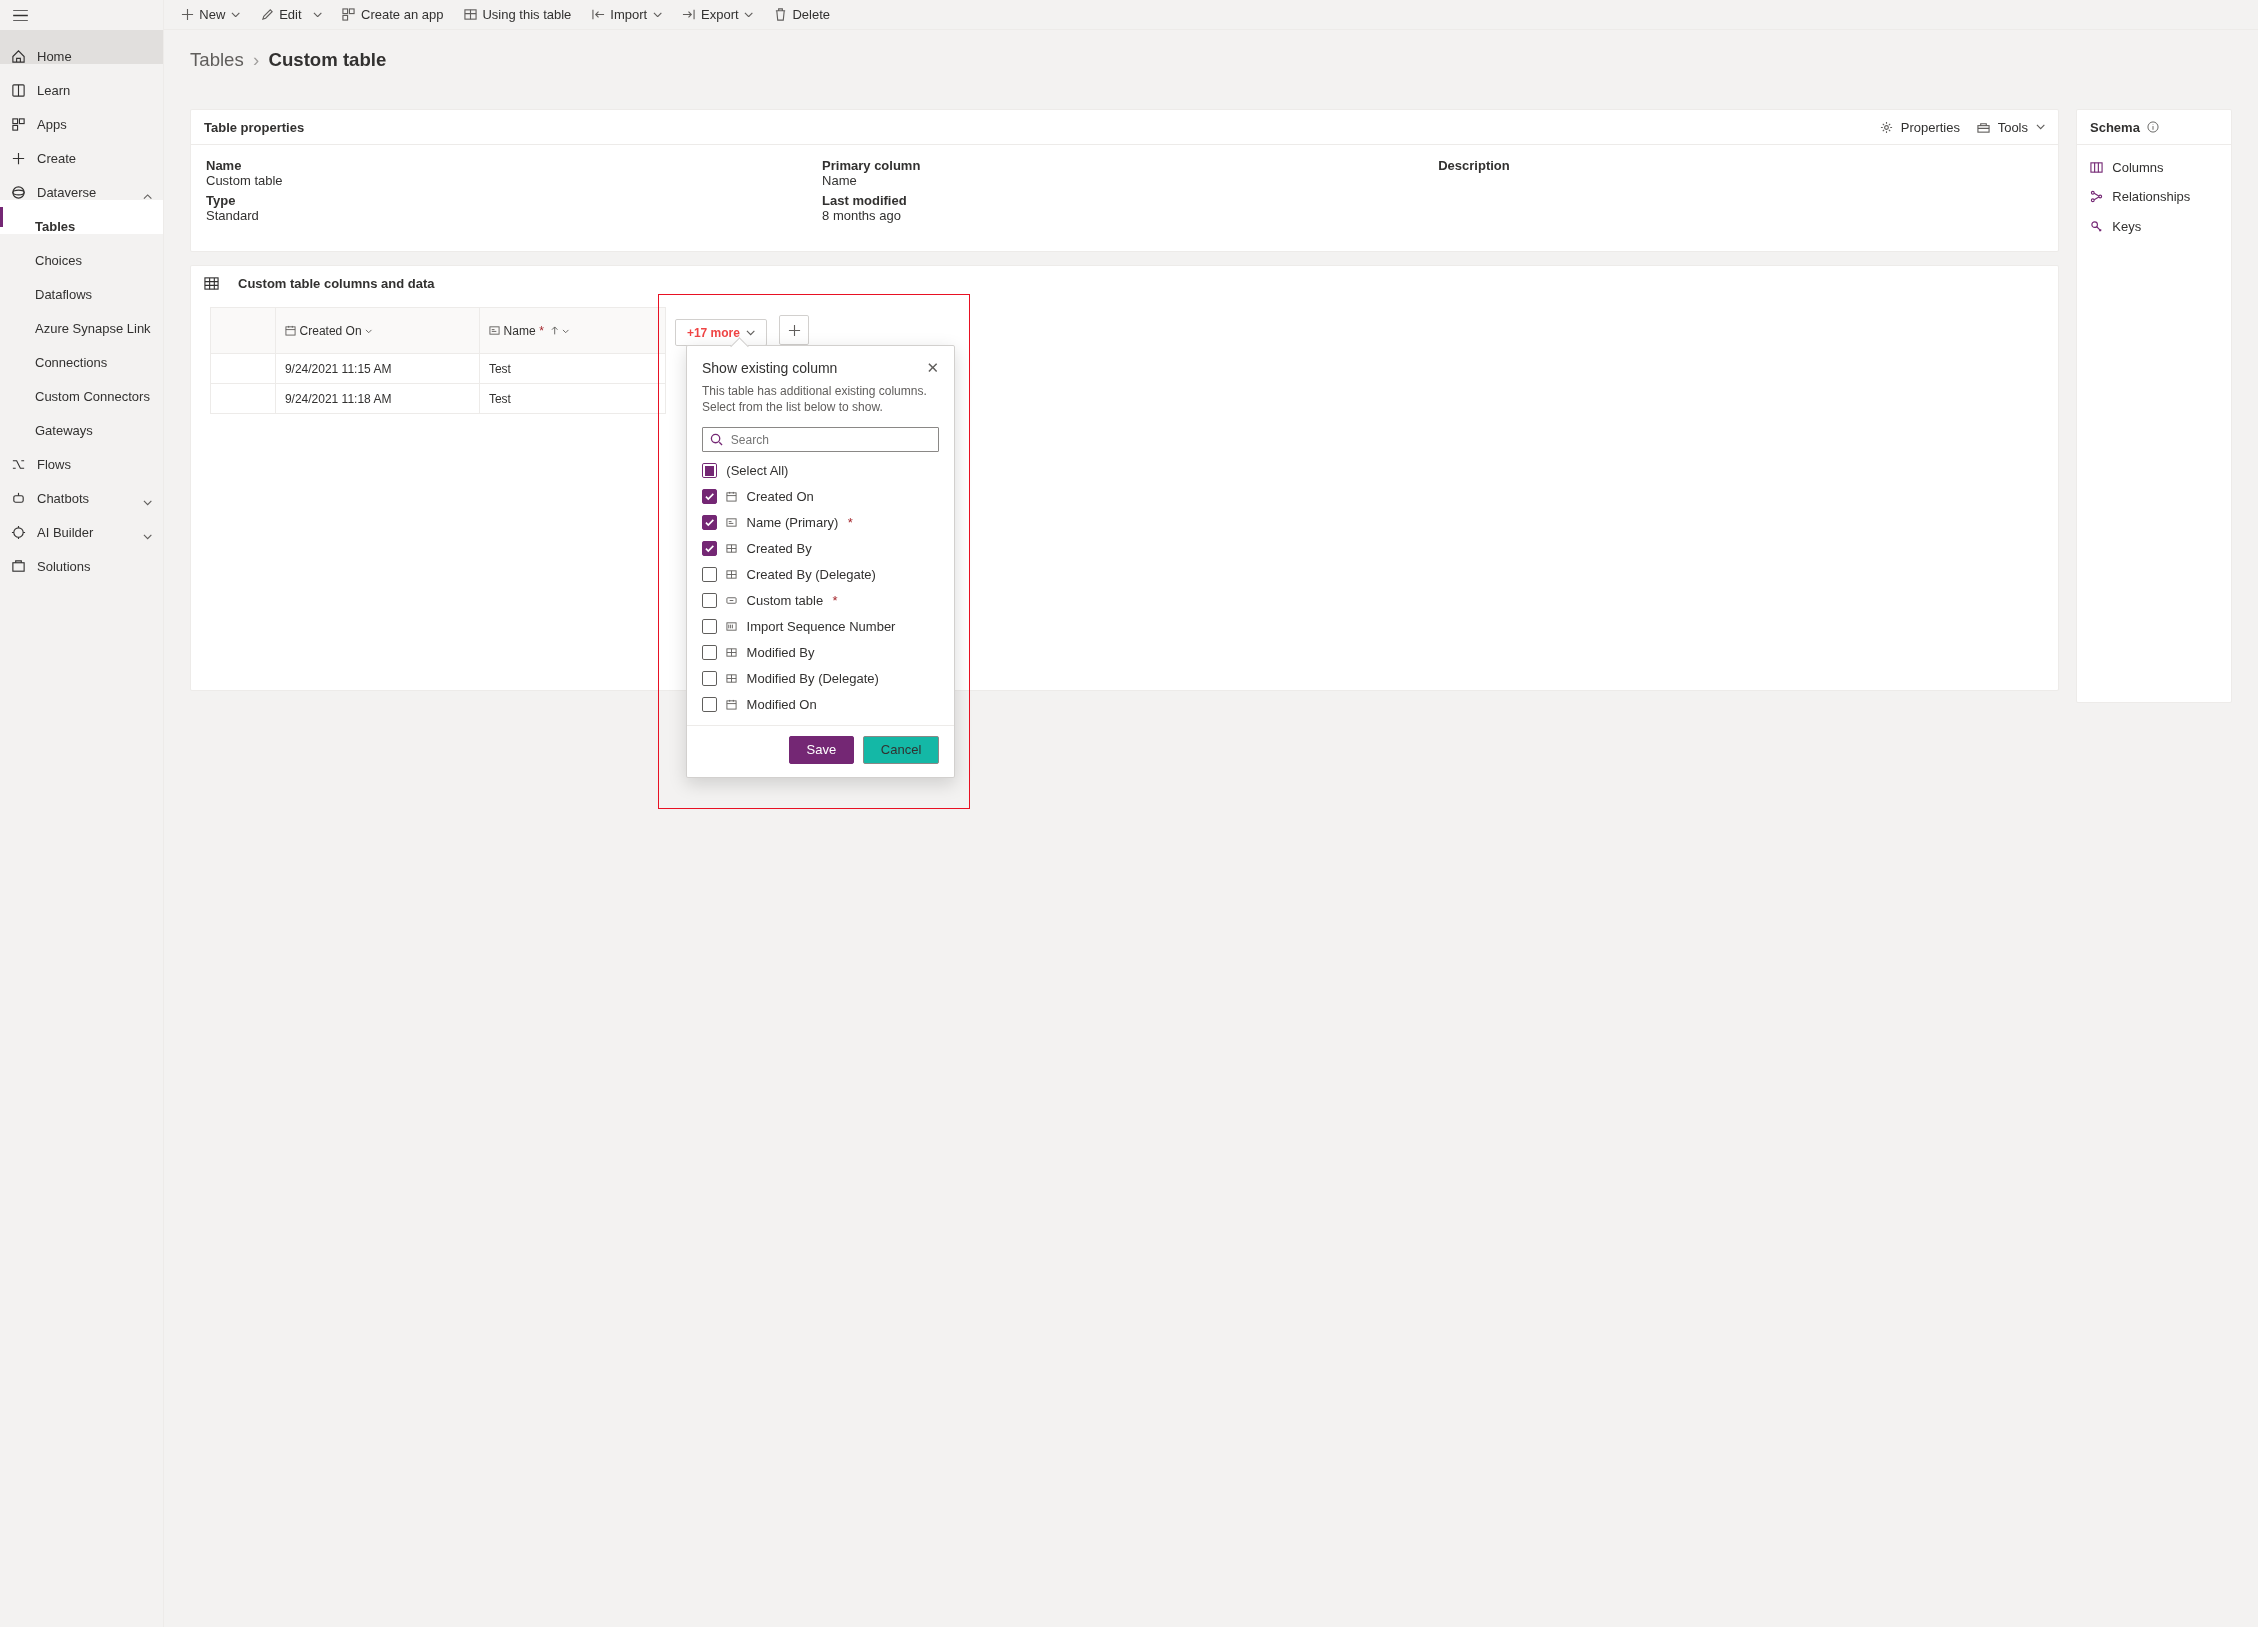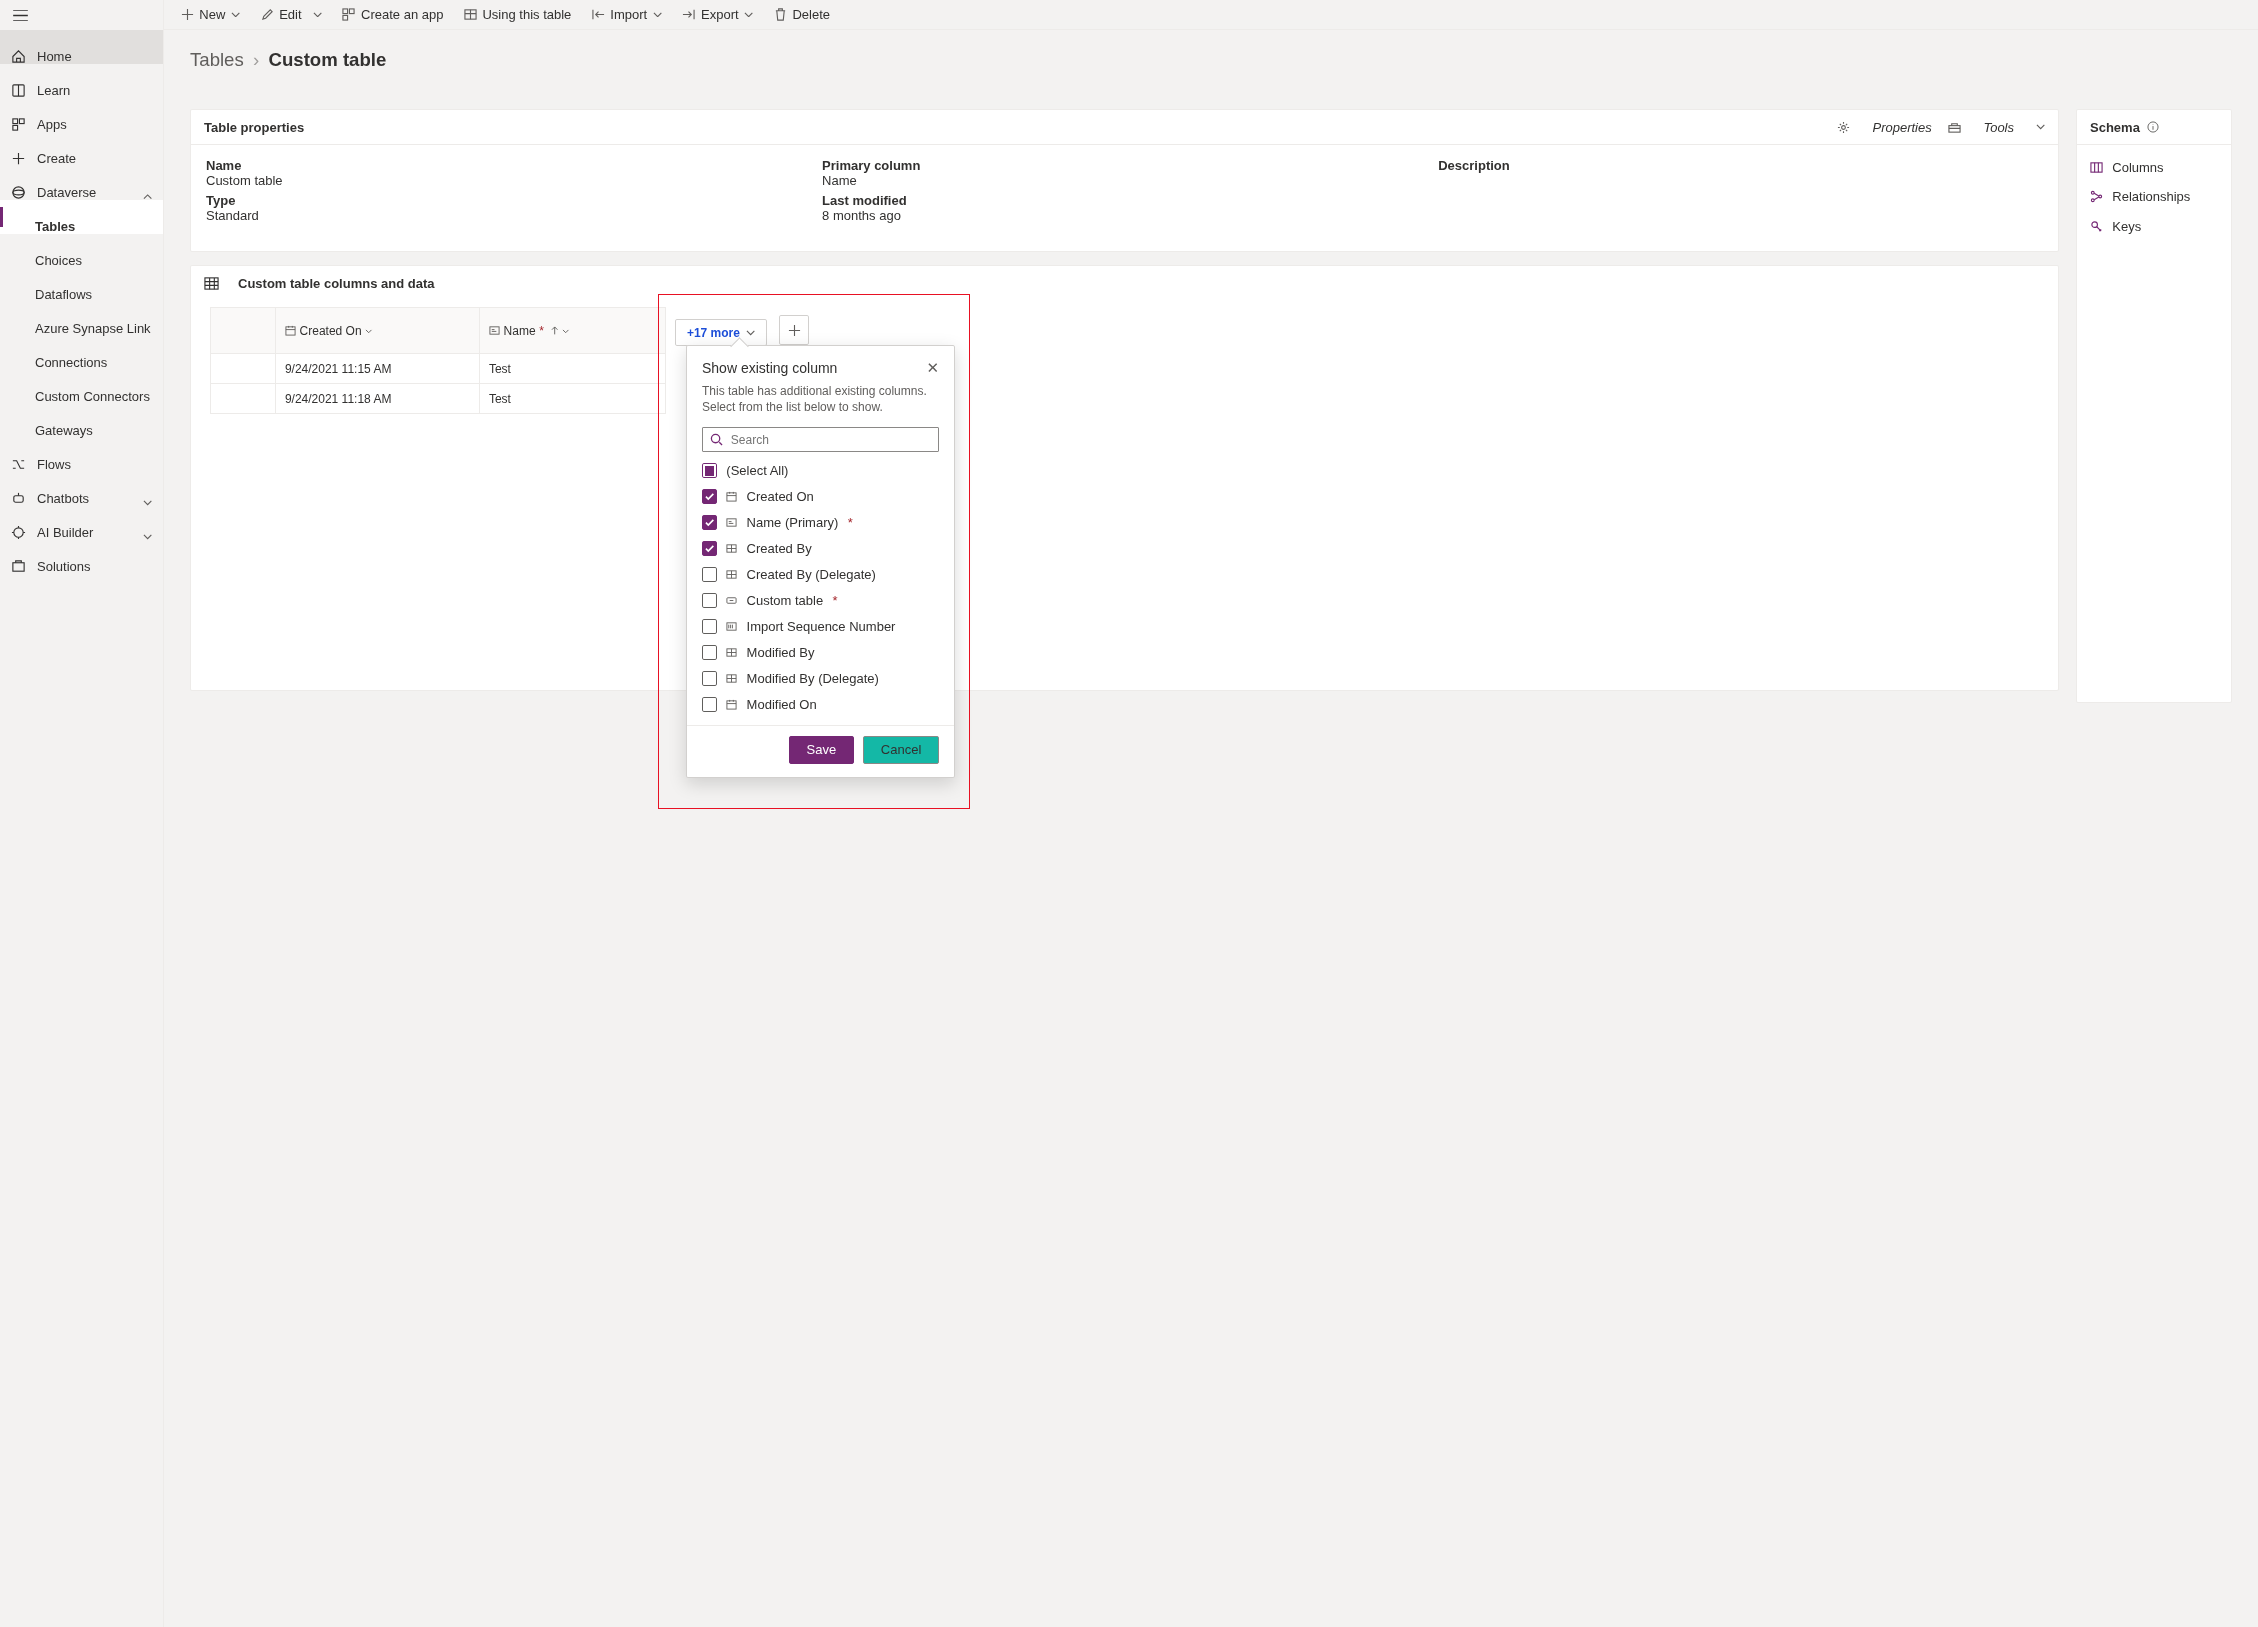--- a/index.html
+++ b/index.html
@@ -28,21 +28,21 @@
   .crumbs { display: flex; align-items: center; gap: 9.3px; margin: 18.6px 0 16.7px 26px; font-size: 18.6px; }
   .crumbs .sep { color: #a19f9d; }
   .crumb-parent { color: #605e5c; cursor: pointer; }
   .crumb-current { font-weight: 600; }
   
   
   .card { background: #fff; border: 0.9px solid #edebe9; border-radius: 1.9px; }
   .card-header { display: flex; align-items: flex-end; padding: 9.3px 13px; border-bottom: 0.9px solid #edebe9; }
   .card-header .title { font-weight: 600; }
   .card-header .actions { margin-left: auto; display: flex; gap: 16.7px; }
-  .card-header .actions .link { display: flex; align-items: center; gap: 22px; cursor: pointer; font-style: italic; }
+  .card-header .actions .link { display: flex; align-items: center; gap: 8px; cursor: pointer; }
   .props-body { display: grid; grid-template-columns: 1fr 1fr 1fr; gap: 5.6px 11px; padding: 13px 15px 28px; }
   .prop-label { font-weight: 600; }
   .prop-value { color: #323130; }
   
   
   .schema-panel { width: 156px; background: #fff; border: 0.9px solid #edebe9; border-radius: 1.9px; height: 594px; }
   .schema-header { padding: 9.3px 13px; border-bottom: 0.9px solid #edebe9; font-weight: 600; display: flex; align-items: center; gap: 7.4px; }
   .schema-items { display: flex; flex-direction: column; padding: 7.4px 0; }
   .schema-item { display: flex; align-items: center; gap: 9.3px; padding: 7.4px 13px; cursor: pointer; }
   .schema-item .ic { color: #742774; }
@@ -50,21 +50,21 @@
   
   .data-card { margin-top: 13px; }
   .data-header { display: flex; align-items: center; gap: 19px; padding: 9.3px 13px; font-weight: 600; }
   .grid-wrap { padding: 7.4px 18.6px 24px; position: relative; min-height: 390px; }
   .grid { border-collapse: collapse; width: 100%; }
   .grid th, .grid td { border: 0.9px solid #edebe9; padding: 7.4px 9.3px; text-align: left; font-weight: normal; font-size: 12px; }
   .grid th { background: #faf9f8; }
   .col-head { display: flex; align-items: center; gap: 3.7px; color: #605e5c; cursor: pointer; }
   .col-head .lbl { color: #323130; }
   .req { color: #a4262c; }
-  .more-pill { display: inline-flex; align-items: center; gap: 5.6px; padding: 5.6px 11px; border: 0.9px solid #d2d0ce; border-radius: 1.9px; margin-right: 9.3px; cursor: pointer; font-weight: 600; color: #1d4ed8; }
+  .more-pill { display: inline-flex; align-items: center; gap: 5.6px; padding: 5.6px 11px; border: 0.9px solid #d2d0ce; border-radius: 1.9px; margin-right: 9.3px; cursor: pointer; font-weight: 600; color: #ef4444; }
   .plus-btn { display: inline-flex; align-items: center; justify-content: center; width: 30px; height: 30px; border: 0.9px solid #d2d0ce; border-radius: 1.9px; cursor: pointer; }
   
   
   .highlight-box { position: absolute; border: 1.9px solid #e81123; pointer-events: none; }
   
   
   .flyout { position: absolute; background: #fff; border: 0.9px solid #d2d0ce; box-shadow: 0 5.6px 18.6px rgba(0,0,0,0.15); border-radius: 1.9px; width: 269px; z-index: 5; }
   .flyout .beak { position: absolute; top: -6.5px; left: 46px; width: 13px; height: 13px; background: #fff; border-left: 0.9px solid #d2d0ce; border-top: 0.9px solid #d2d0ce; transform: rotate(45deg); }
   .fly-body { padding: 13px 15px; }
   .fly-title-row { display: flex; align-items: center; }

